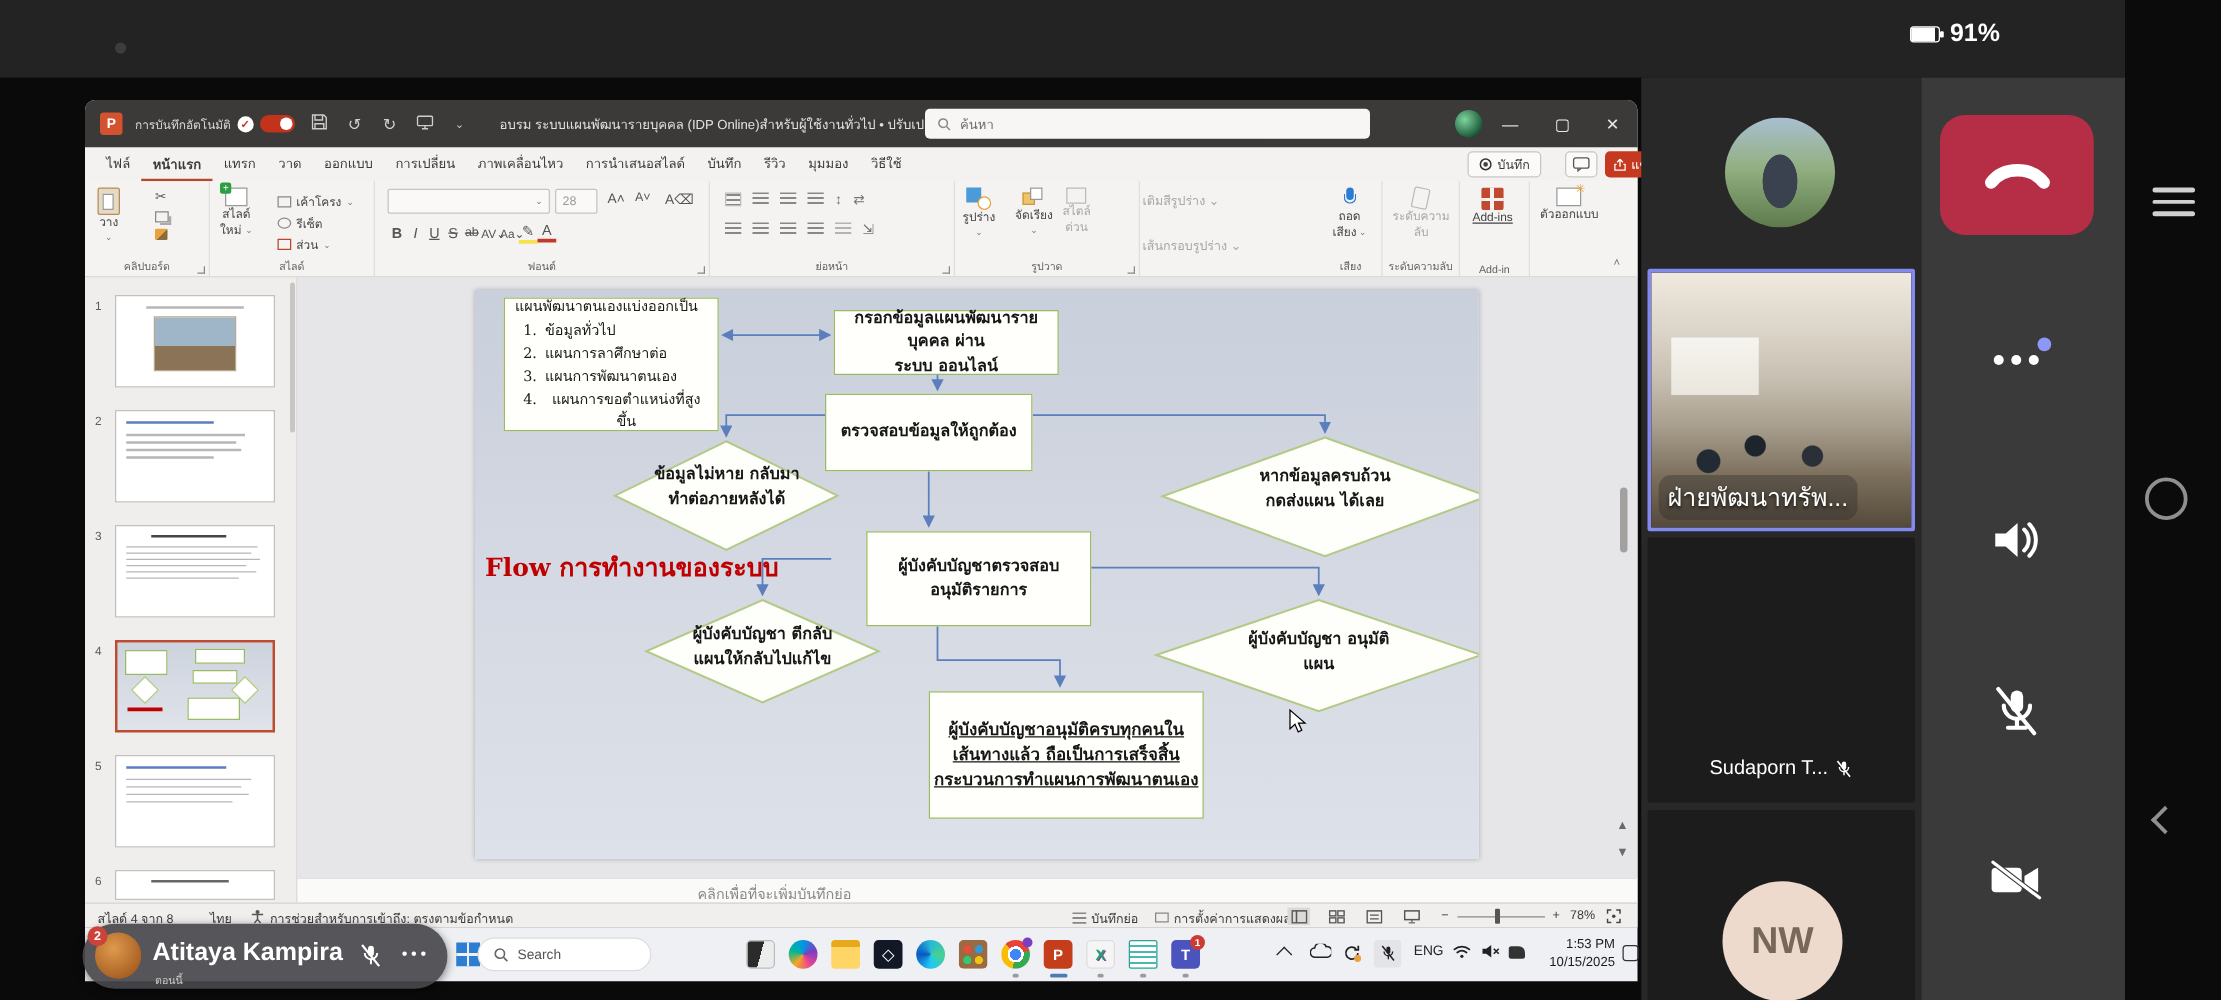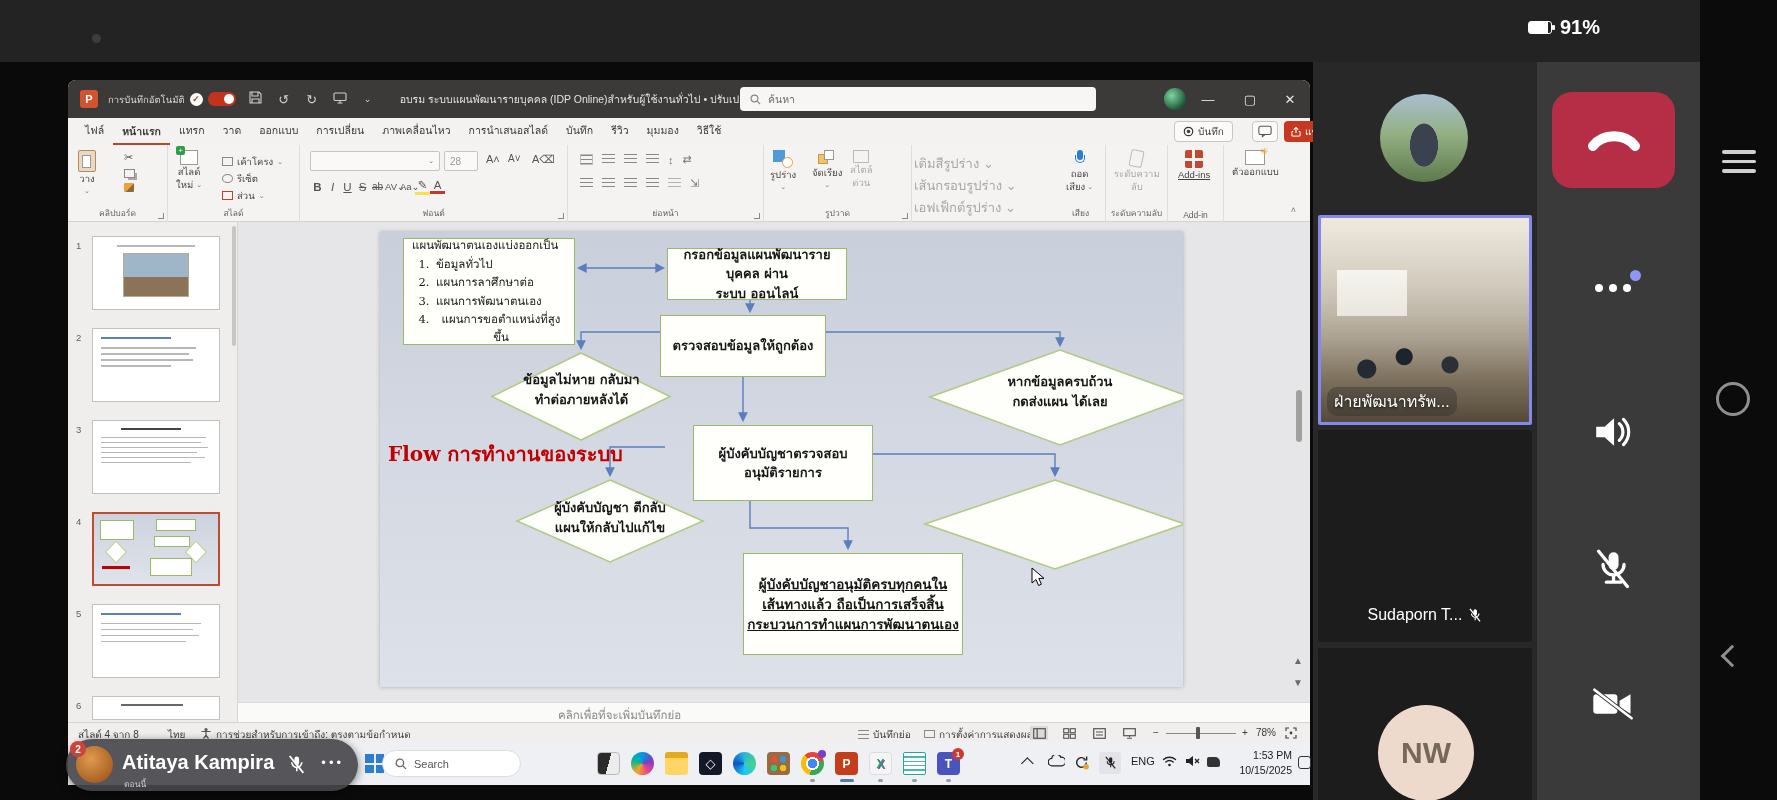--- a/index.html
+++ b/index.html
@@ -130,21 +130,21 @@
                   linear-gradient(180deg,#a8bfd0 0%,#93b083 45%,#5d7a4d 100%); }
   .ptile { position:absolute; left:5px; width:214px; background:#1c1c1c; border-radius:2px; overflow:hidden; }
   #tile-room { top:153px; height:210px; border:3px solid var(--highlight_border,#8489ee); }
   #room-video { position:absolute; inset:0;
       background:
         radial-gradient(circle 9px at 22% 74%, #222a33 0 9px, transparent 10px),
         radial-gradient(circle 8px at 40% 68%, #1d242c 0 8px, transparent 9px),
         radial-gradient(circle 8px at 62% 72%, #2a2f38 0 8px, transparent 9px),
         linear-gradient(#f6f4ef,#eae6dd) 16px 52px / 70px 46px no-repeat,
         linear-gradient(180deg,#efe9df 0%,#ded7cb 20%,#c9c2b4 40%,#a99f8e 60%,#7b6f5c 80%,#55493a 100%); }
-  #room-label { position:absolute; left:6px; bottom:6px; font-size:16px; color:#fff; text-shadow:0 1px 3px rgba(0,0,0,.8); background:rgba(40,40,40,.35); border-radius:10px; padding:2px 7px; white-space:nowrap; }
+  #room-label { position:absolute; left:6px; bottom:6px; font-size:20px; color:#fff; text-shadow:0 1px 3px rgba(0,0,0,.8); background:rgba(40,40,40,.35); border-radius:10px; padding:2px 7px; white-space:nowrap; }
   #tile-st { top:368px; height:212px; }
   #tile-nw { top:586px; height:214px; }
   .pcircle { position:absolute; left:60px; width:96px; height:96px; border-radius:50%; display:flex; align-items:center; justify-content:center; font-size:30px; font-weight:bold; }
   #st-circle { top:59px; background:#f3cdc9; color:#8f3f39; }
   #nw-circle { top:57px; background:#eedacc; color:#77685a; }
   #st-name { position:absolute; left:0; right:0; top:176px; display:flex; align-items:center; justify-content:center; gap:6px; color:#fff; font-size:16px; }
 
   
   #controls { position:absolute; left:1537px; top:62px; width:163px; height:738px; background:#3a3a3a; }
   #hangup { position:absolute; left:15px; top:30px; width:123px; height:96px; border-radius:20px; background:var(--hangup_red,#b52e45); display:flex; align-items:center; justify-content:center; }
@@ -361,21 +361,21 @@
         <span class="sq-ic" style="width:16px; height:13px; border-color:#bbb;"></span>
         <span class="gray">สไตล์</span>
         <span class="gray" style="display:flex; gap:2px;">ด่วน</span>
       </div>
 
       <div class="grp-label">รูปวาด</div>
       <span class="dlg"></span>
     </div>
 
     <div class="grp" style="left:844px; width:28px; border-right:none;">
-      <div style="position:absolute; left:2px; top:8px; display:flex; flex-direction:column; gap:1px; font-size:13px; color:#a9a7a5; white-space:nowrap;">
+      <div style="position:absolute; left:2px; top:8px; display:flex; flex-direction:column; gap:21px; font-size:10px; color:#a9a7a5; white-space:nowrap;">
         <span><span>เติมสีรูปร่าง</span> ⌄</span>
         <span><span>เส้นกรอบรูปร่าง</span> ⌄</span>
         <span><span>เอฟเฟ็กต์รูปร่าง</span> ⌄</span>
       </div>
     </div>
 
 
     <div class="grp" style="left:988px; width:50px;">
       <div class="bigbtn" style="left:10px;">
         <span class="mic-blue">
@@ -554,20 +554,24 @@
       <div class="nbox" style="left:285px; top:193px; width:180px; height:76px;margin-left:28px;">
         <span>ผู้บังคับบัญชาตรวจสอบ</span>
         <span>อนุมัติรายการ</span>
       </div>
 
       <div class="dtext" style="left:137px; top:266px; width:186px;">
         <div>ผู้บังคับบัญชา ตีกลับ</div>
         <div>แผนให้กลับไปแก้ไข</div>
       </div>
 
+      <div class="dtext" style="left:545px; top:270px; width:260px;">
+        <div>ผู้บังคับบัญชา อนุมัติ</div>
+        <div>แผน</div>
+      </div>
 
       <div class="nbox" style="left:363px; top:321px; width:220px; height:102px; font-size:13.5px;text-decoration:underline;">
         <span>ผู้บังคับบัญชาอนุมัติครบทุกคนใน</span>
         <span>เส้นทางแล้ว ถือเป็นการเสร็จสิ้น</span>
         <span>กระบวนการทำแผนการพัฒนาตนเอง</span>
       </div>
 
       <svg style="position:absolute; left:650px; top:334px; z-index:3;" width="18" height="22" viewBox="0 0 18 22">
         <polygon points="2,2 2,17 6,13.5 8.6,19.5 11.4,18.2 8.8,12.4 14,12.4" fill="#fff" stroke="#000" stroke-width="1"></polygon>
       </svg>

